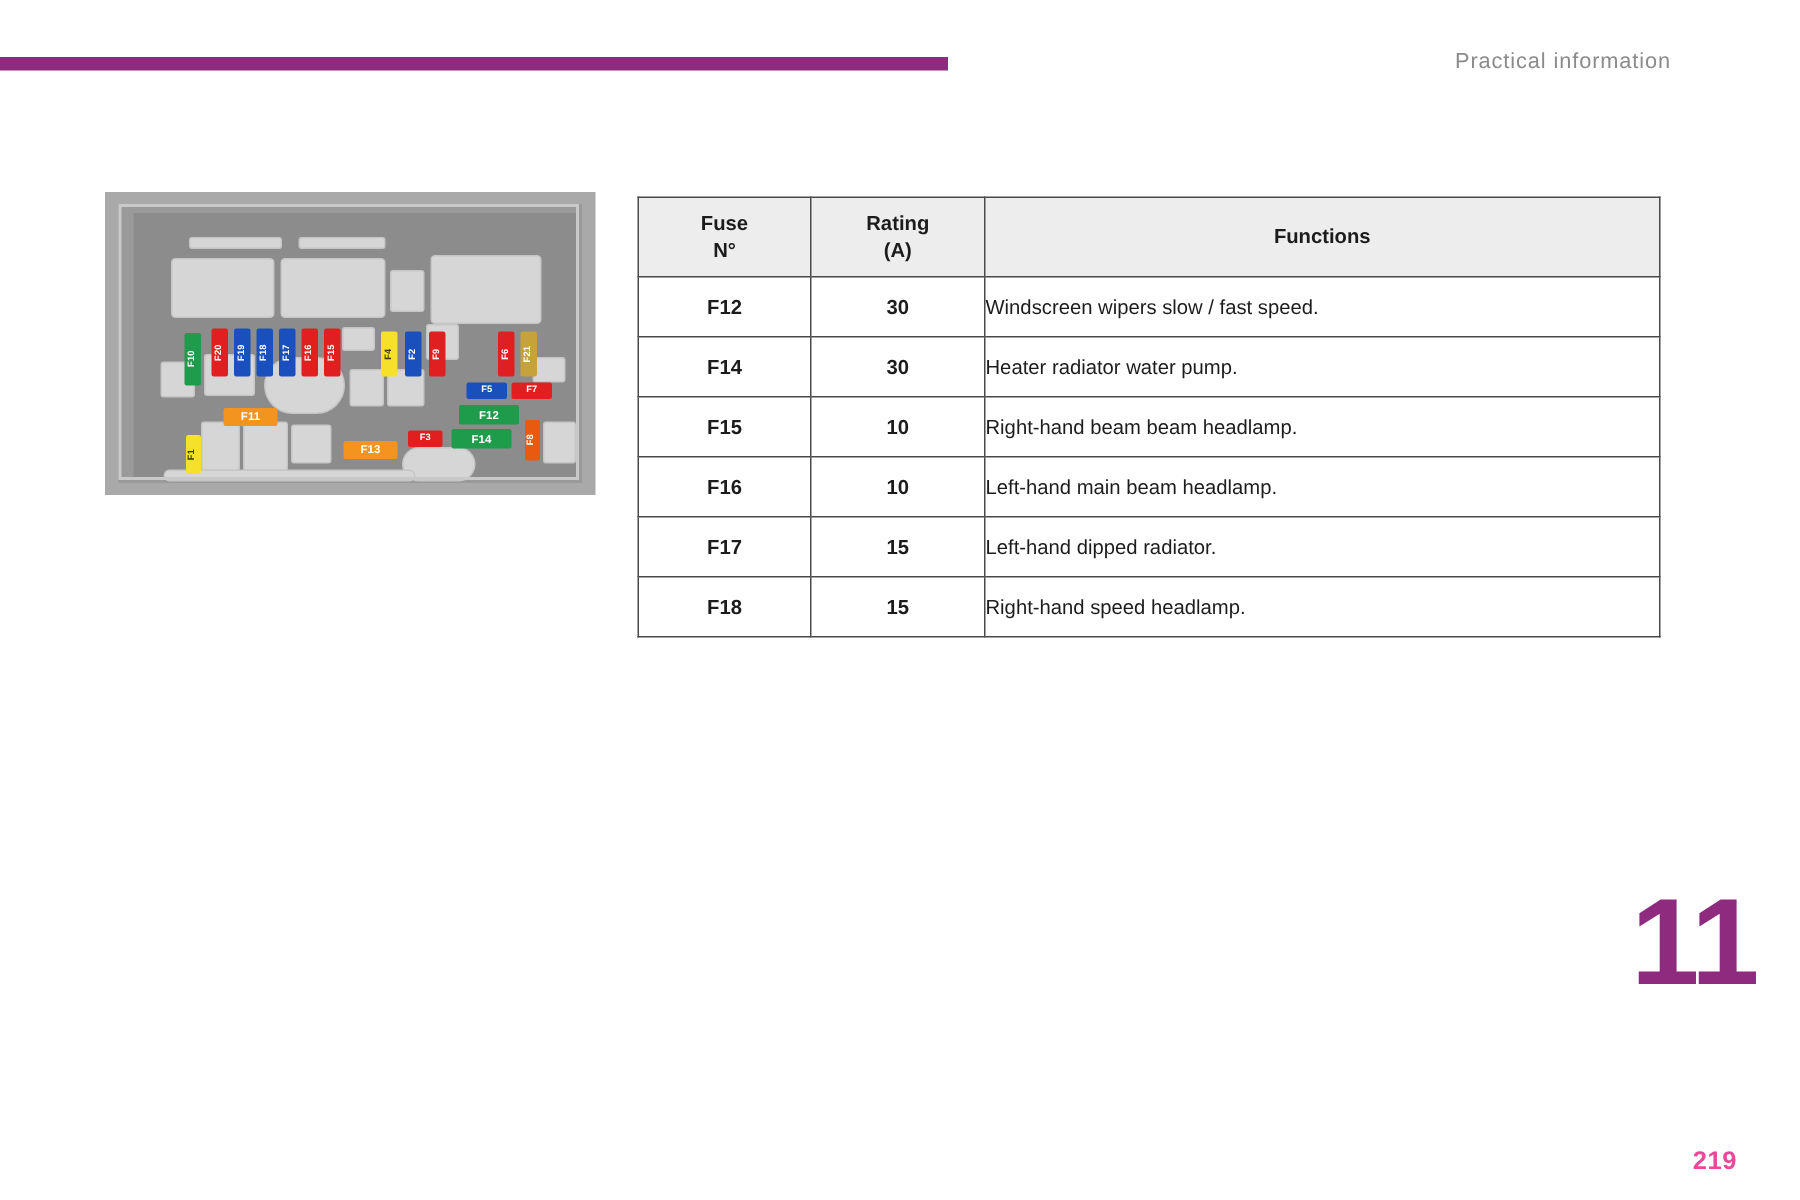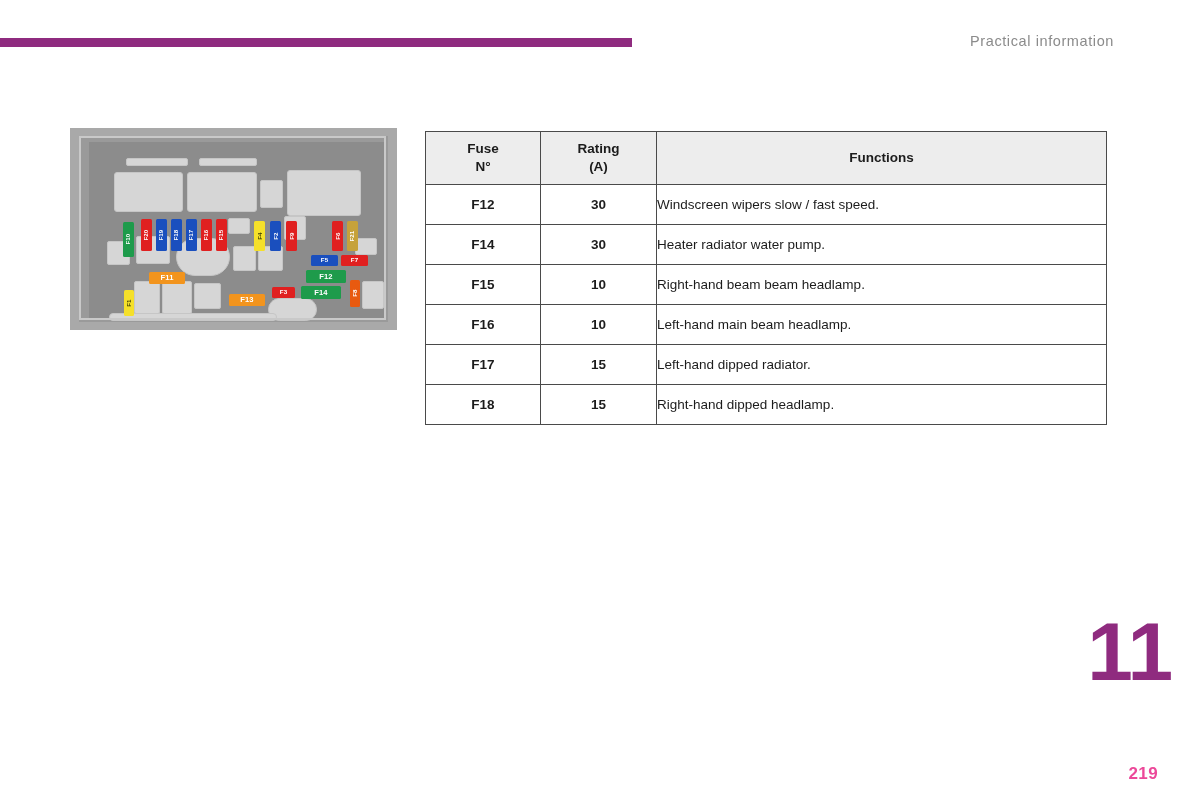--- a/index.html
+++ b/index.html
@@ -151,21 +151,21 @@
     font-weight: normal;
   }
   .w-fuse { width: 115px; margin-left: 35px; }
   .w-rating { width: 116px; }
   .w-func { width: 450px; }
 
   
   #chapter-number {
     position: absolute;
     right: 28px;
-    top: 611px;
+    top: 588px;
     font-size: 82px;
     font-weight: bold;
     color: #8f2b7f;
     letter-spacing: -1px;
     line-height: 1;
   }
   #page-number {
     position: absolute;
     right: 42px;
     top: 764px;
@@ -309,19 +309,19 @@
         <td class="col-func w-func">Left-hand main beam headlamp.</td>
       </tr>
       <tr>
         <td class="col-fuse w-fuse">F17</td>
         <td class="col-rating w-rating">15</td>
         <td class="col-func w-func">Left-hand dipped radiator.</td>
       </tr>
       <tr>
         <td class="col-fuse w-fuse">F18</td>
         <td class="col-rating w-rating">15</td>
-        <td class="col-func w-func">Right-hand dipped headlamp.</td>
+        <td class="col-func w-func">Right-hand speed headlamp.</td>
       </tr>
     </tbody>
 </table>
 
 <div id="chapter-number">11</div>
 <div id="page-number">219</div>
 
 </body></html>

